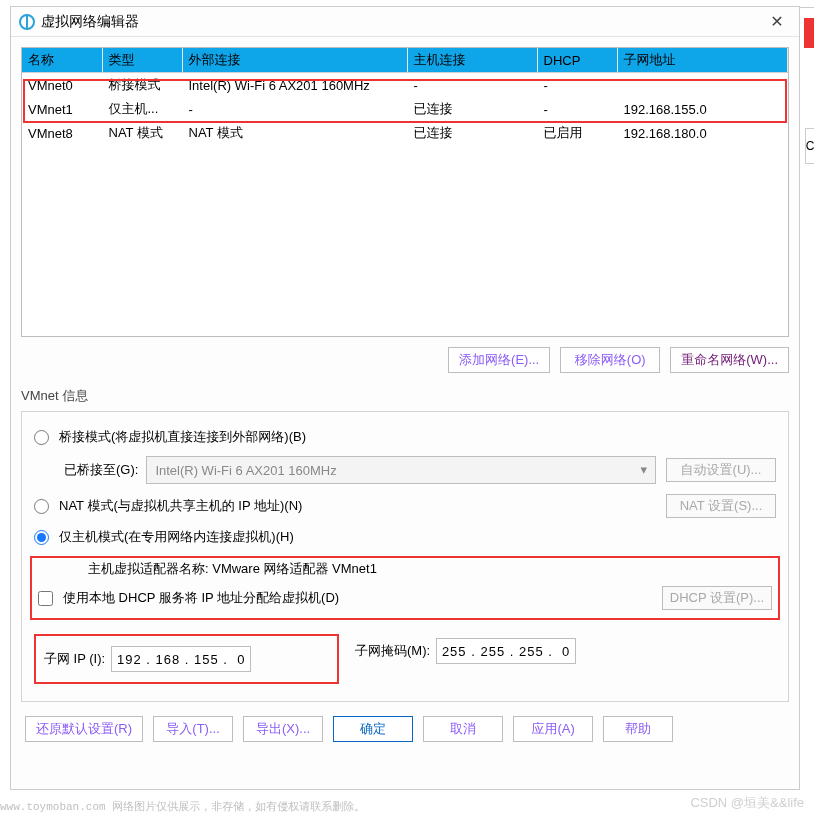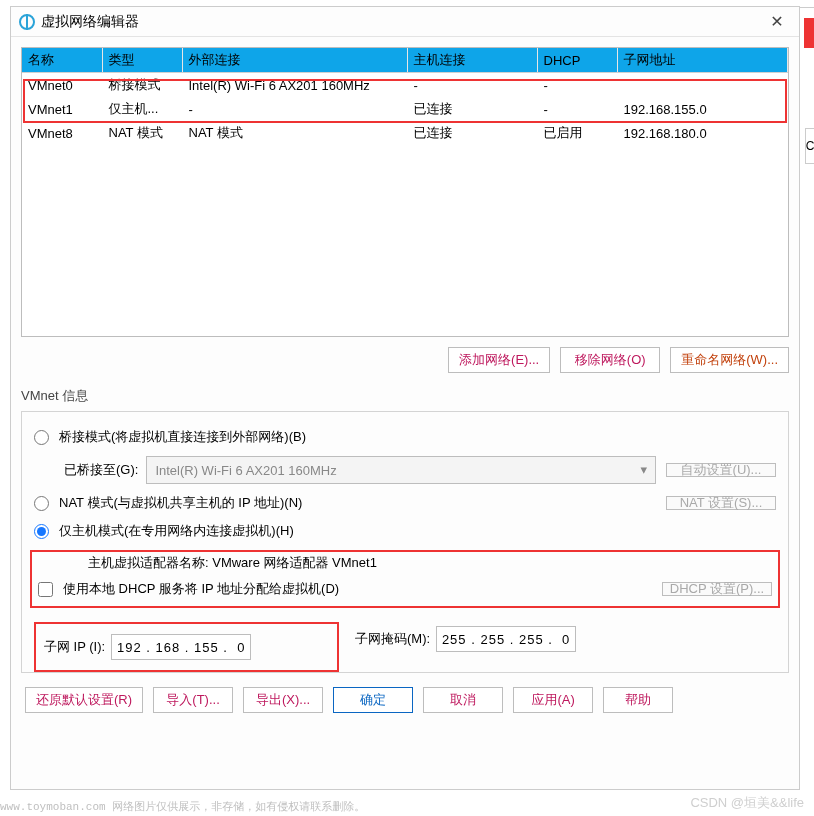--- a/index.html
+++ b/index.html
@@ -87,34 +87,34 @@
       display: flex; gap: 10px;
       justify-content: flex-end;
       margin-top: 10px;
     }
     .btn {
       min-width: 100px;
       height: 26px;
       border: 1px solid #bdbdbd;
       background: #fff;
       font-size: 13px;
-      color: #be185d;
+      color: #8b5cf6;
       display: inline-flex; align-items: center; justify-content: center;
       padding: 0 10px;
       cursor: pointer;
     }
-    .btn.disabled { color: #c2410c; }
+    .btn.disabled { color: #701a75; }
     .btn.primary { border: 1px solid #0a66c2; color: #0a66c2; }
     .group-label {
       font-size: 13px; color: #444;
       margin-top: 14px; margin-bottom: 6px;
     }
     .group-box {
       border: 1px solid #d4d4d4;
-      padding: 10px 12px 0 12px;
+      padding: 10px 12px 17px 12px;
     }
     .radio-row, .check-row {
       display: flex; align-items: center;
       margin: 6px 0 10px 0;
       gap: 4px;
     }
     input[type=radio], input[type=checkbox] {
       width: 15px; height: 15px;
       accent-color: #1677ff;
       margin-right: 6px;
@@ -131,21 +131,21 @@
       position: relative;
       font-size: 13px;
     }
     .select:after {
       content: "▾";
       position: absolute; right: 8px; top: 5px;
       color: #888;
     }
     .side-btn {
       width: 110px; margin-left: 10px;
-      height: 14px;
+      height: 24px;
       border: 1px solid #bdbdbd;
       background: #fff;
       font-size: 13px;
       display: flex; align-items: center; justify-content: center;
     }
     .side-btn.disabled { color: #a9a9a9; background: #fafafa; }
     .adapter-line { margin-left: 50px; font-size: 13px; color: #000; }
     .redbox2 {
       border: 2px solid #e33;
       margin: 6px -4px 4px -4px;

